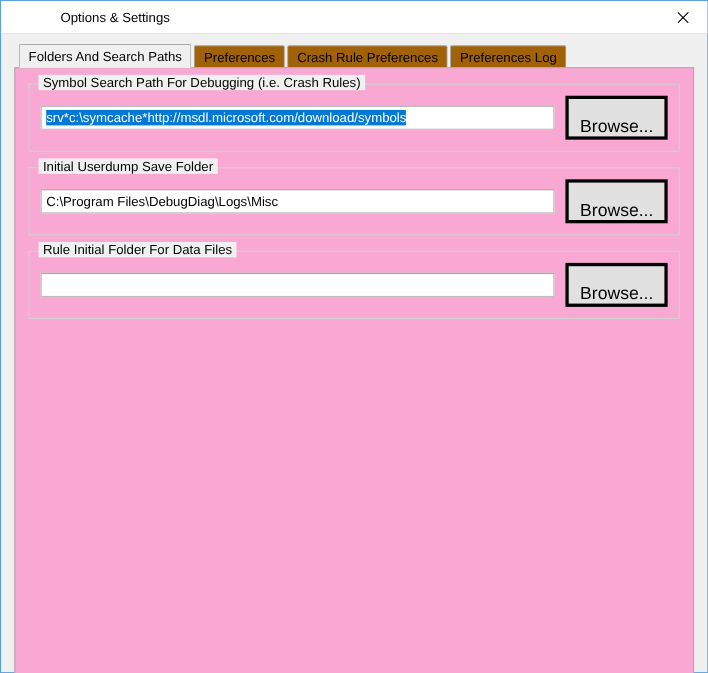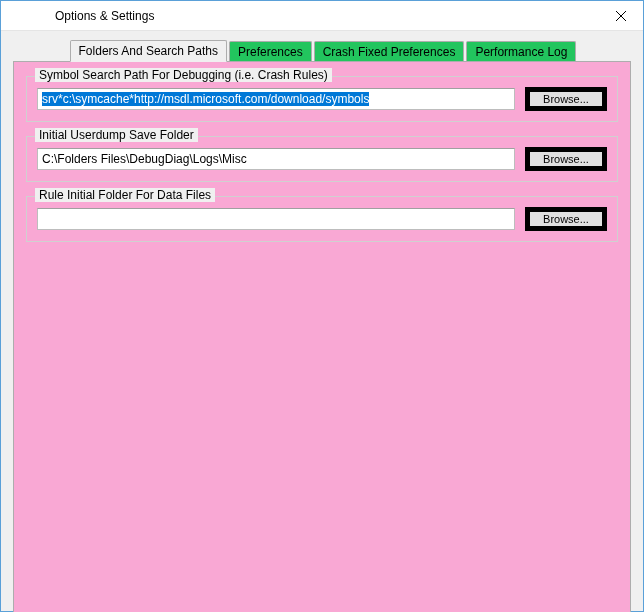--- a/index.html
+++ b/index.html
@@ -27,27 +27,26 @@
   .titlebar .close svg { width: 10px; height: 10px; }
   .content {
     flex: 1;
     padding: 8px 12px 0 12px;
   }
   .tabs {
     display: flex;
     position: relative;
     top: 1px;
     margin-left: 4px;
-    justify-content: center;
   }
   .tab {
     padding: 3px 8px;
     border: 1px solid #adadad;
     border-bottom: none;
-    background: #22c55e;
+    background: #a16207;
     margin-right: 2px;
     cursor: default;
     font-size: 12px;
     border-radius: 2px 2px 0 0;
     position: relative;
   }
   .tab.active {
     background: #f0f0f0;
     border-bottom: 1px solid #f0f0f0;
     z-index: 3;
@@ -99,26 +98,26 @@
     overflow: hidden;
     white-space: nowrap;
   }
   .textfield .selected {
     background: #0078d7;
     color: #fff;
   }
   .btn {
     min-width: 82px;
     height: 24px;
-    border: 5px solid #000000;
+    border: 3px solid #000000;
     background: #e1e1e1;
     font-family: inherit;
-    font-size: 11px;
+    font-size: 16px;
     cursor: default;
-    padding: 0 10px;
+    padding: 17px 10px;
   }
   .footer {
     height: 40px;
     display: flex;
     justify-content: flex-end;
     align-items: center;
     gap: 8px;
     padding: 0 12px 8px 12px;
   }
   .footer .btn { min-width: 86px; }
@@ -135,41 +134,41 @@
         <line x1="0" y1="0" x2="10" y2="10" stroke="#000" stroke-width="1"></line>
         <line x1="10" y1="0" x2="0" y2="10" stroke="#000" stroke-width="1"></line>
       </svg>
     </div>
   </div>
 
   <div class="content">
     <div class="tabs">
       <div class="tab active">Folders And Search Paths</div>
       <div class="tab inactive">Preferences</div>
-      <div class="tab inactive">Crash Fixed Preferences</div>
-      <div class="tab inactive">Performance Log</div>
+      <div class="tab inactive">Crash Rule Preferences</div>
+      <div class="tab inactive">Preferences Log</div>
     </div>
 
     <div class="tabpanel">
 
       <div class="groupbox">
         <div class="legend">Symbol Search Path For Debugging   (i.e. Crash Rules)</div>
         <div class="row">
           <div class="textfield">
             <span class="selected">srv*c:\symcache*http://msdl.microsoft.com/download/symbols</span>
           </div>
           <button class="btn">Browse...</button>
         </div>
       </div>
 
       <div class="groupbox">
         <div class="legend">Initial Userdump Save Folder</div>
         <div class="row">
           <div class="textfield">
-            <span>C:\Folders Files\DebugDiag\Logs\Misc</span>
+            <span>C:\Program Files\DebugDiag\Logs\Misc</span>
           </div>
           <button class="btn">Browse...</button>
         </div>
       </div>
 
       <div class="groupbox">
         <div class="legend">Rule Initial Folder For Data Files</div>
         <div class="row">
           <div class="textfield">
             <span></span>

